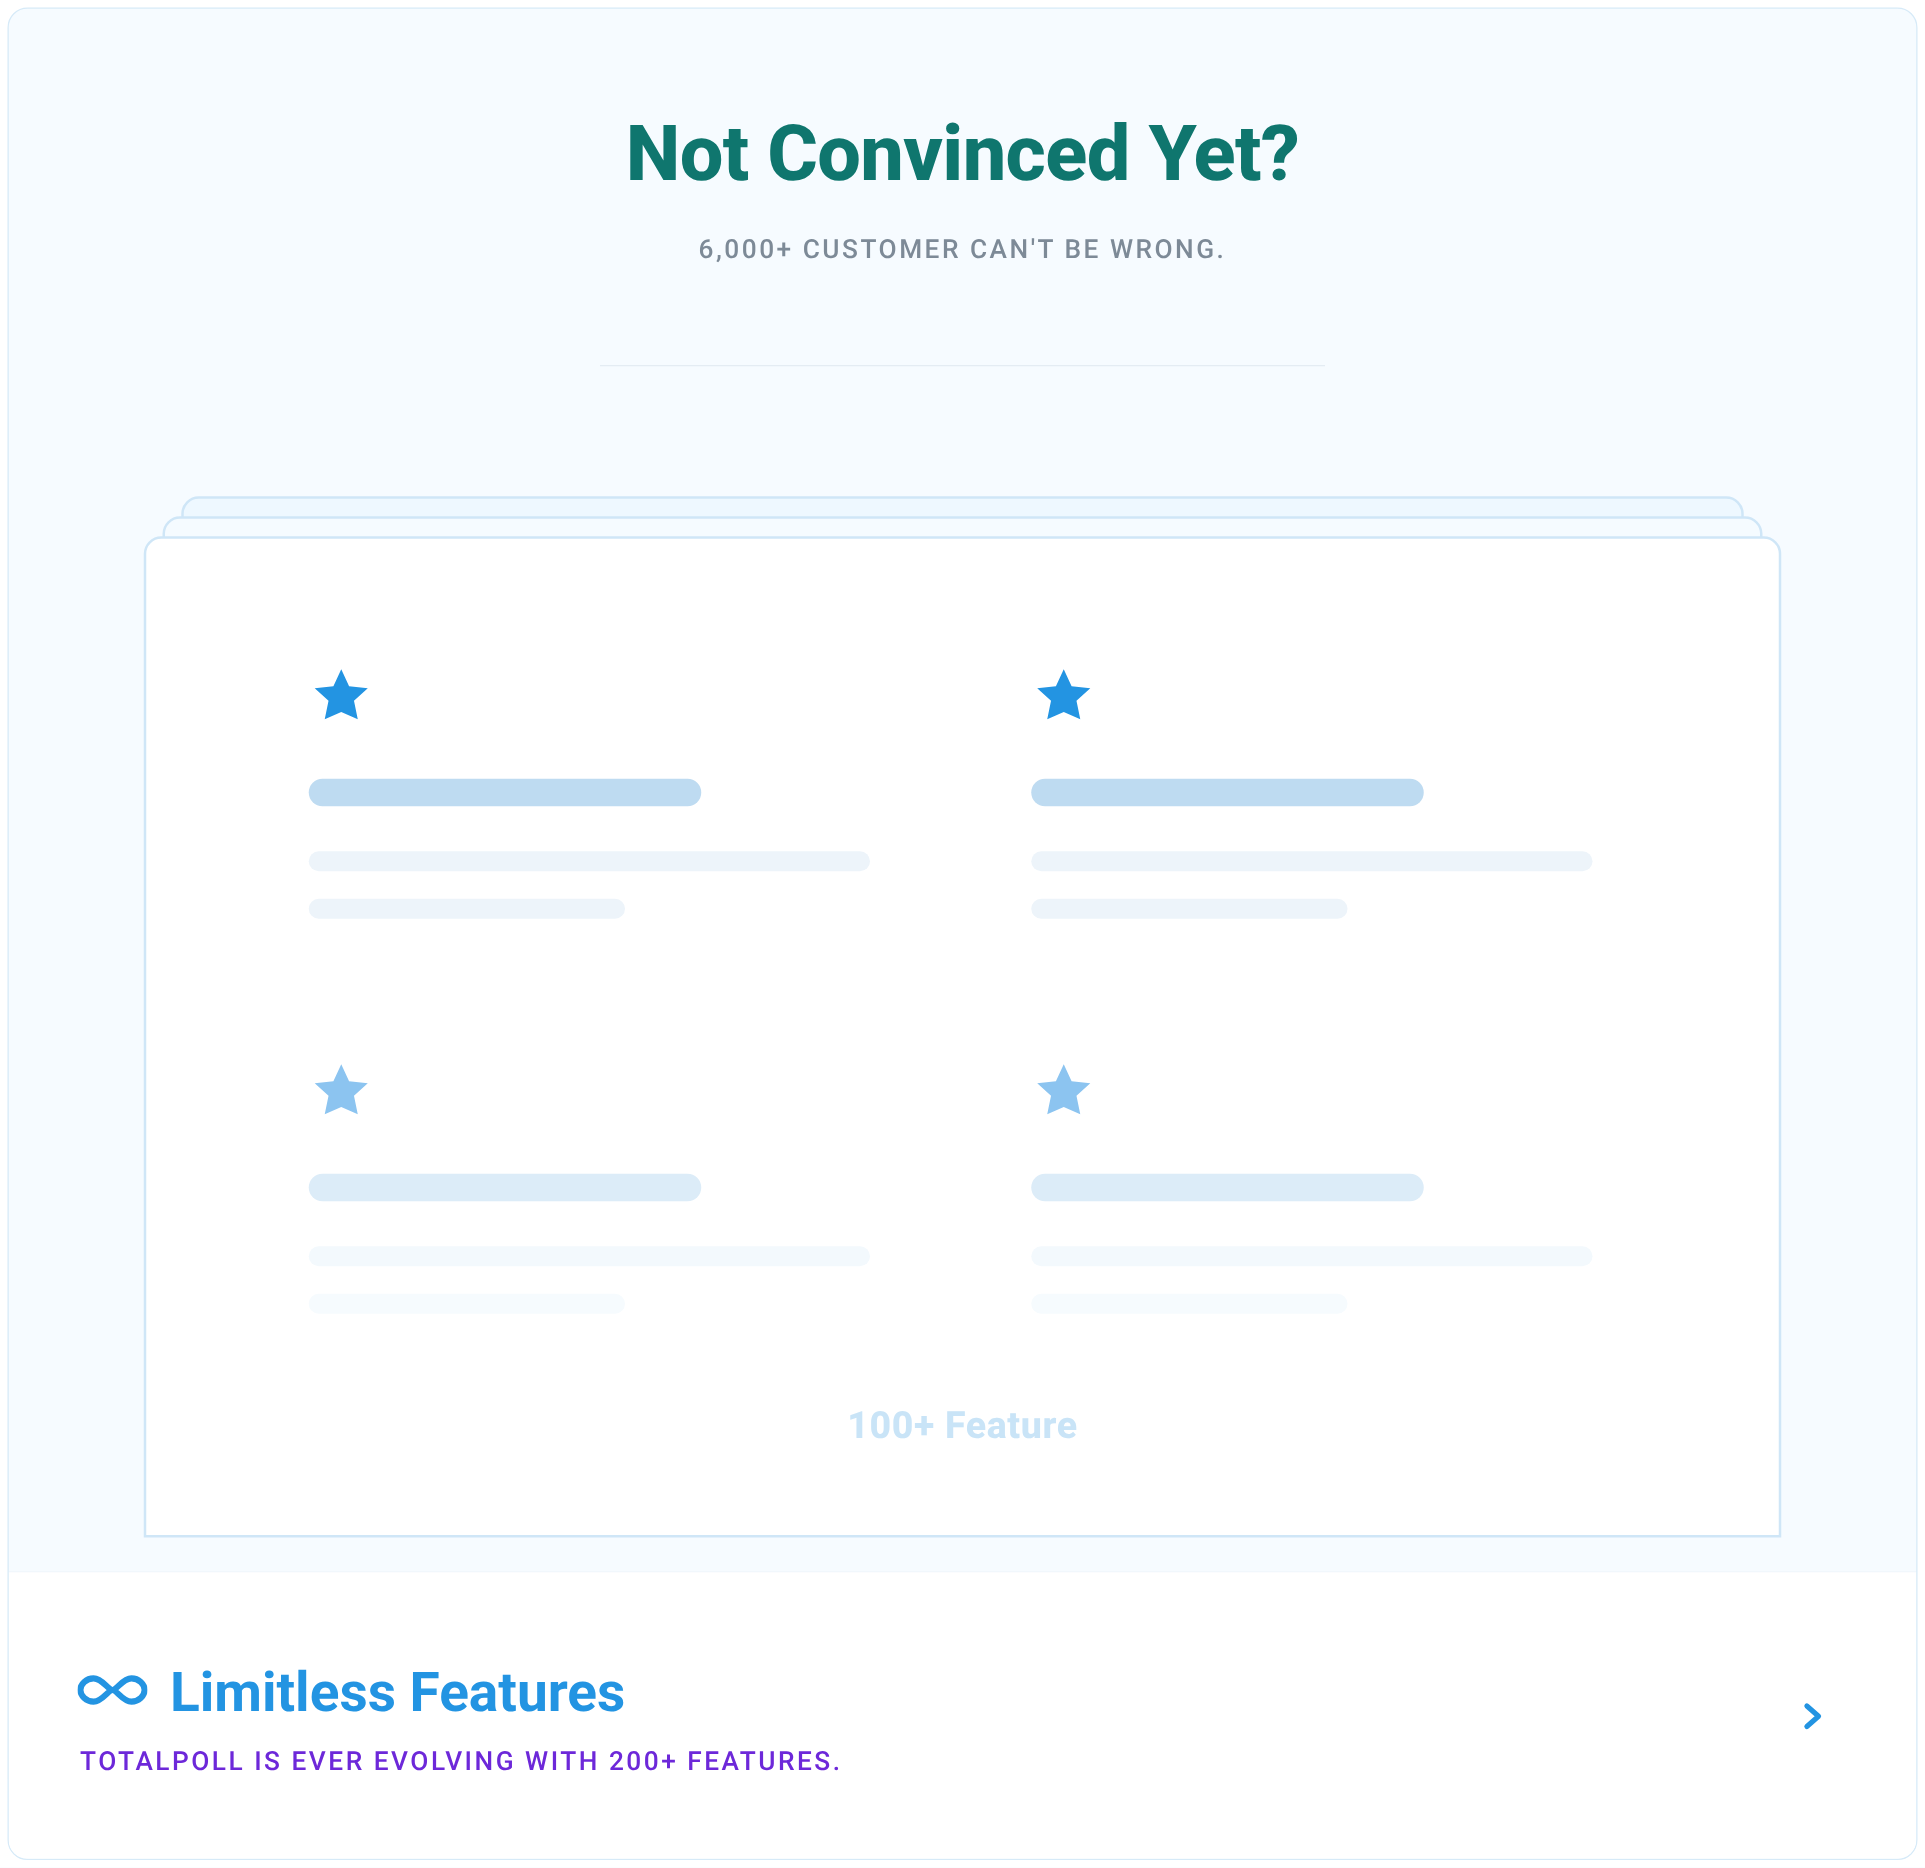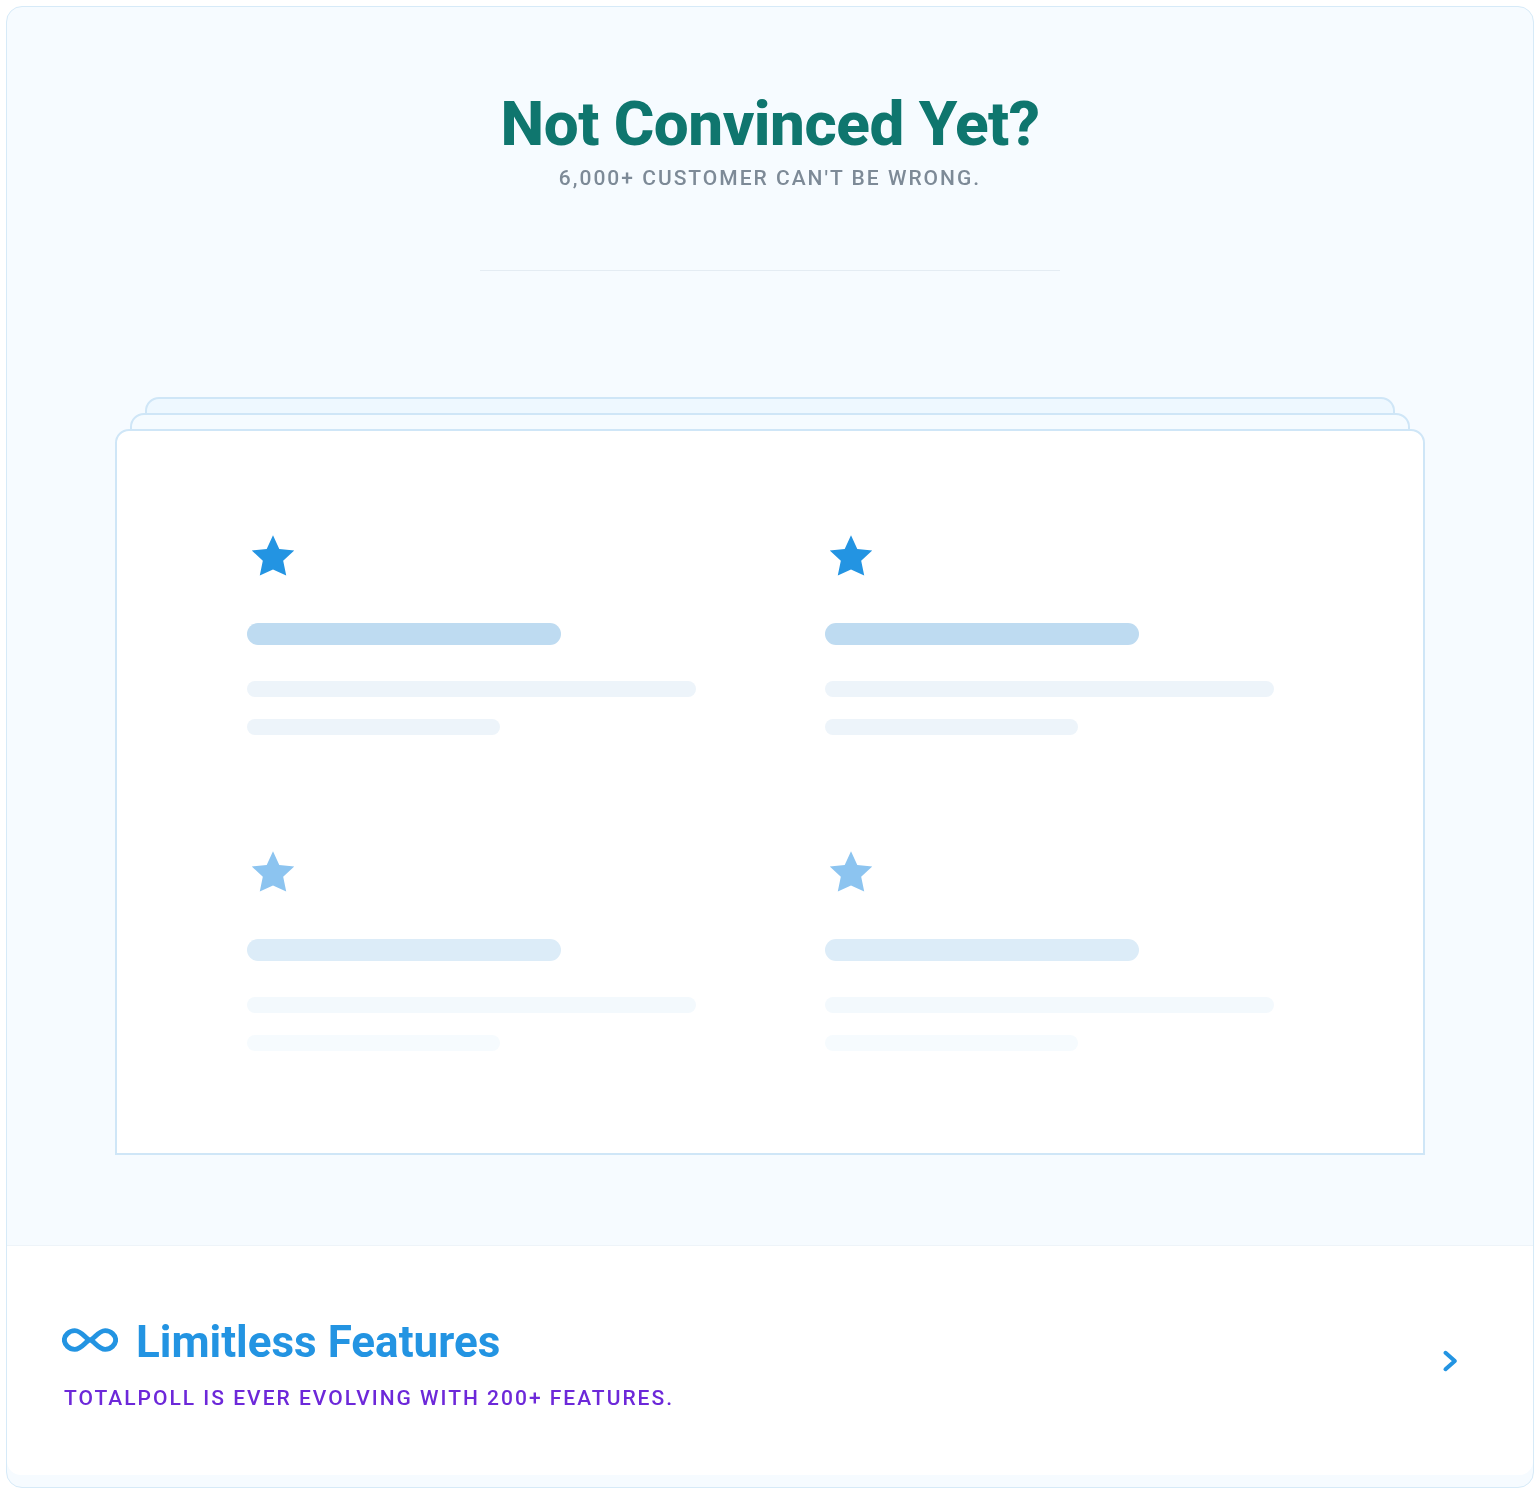--- a/index.html
+++ b/index.html
@@ -27,21 +27,21 @@
   .hero h1 {
     color: #0f766e;
     font-weight: 800;
     font-size: 62px;
     letter-spacing: -0.5px;
   }
   .hero .subtitle {
     color: #7d8a97;
     font-size: 21px;
     letter-spacing: 2px;
-    margin-top: 6px;
+    margin-top: 28px;
     font-weight: 500;
   }
   .hero .divider {
     width: 580px;
     height: 1px;
     background: #e4ecf3;
     margin: 80px auto 0 auto;
   }
 
   
@@ -103,21 +103,21 @@
     color:#c9e4f7;
     font-size:30px;
     font-weight:800;
     letter-spacing:0.5px;
     padding: 10px 0 30px 0;
   }
 
   
   .banner{
     position:absolute;
-    left:0; right:0; bottom:12px;
+    left:0; right:0; bottom:0;
     height:230px;
     background:#ffffff;
     border-top:1px solid #eef4f9;
     display:flex;
     align-items:center;
     justify-content:space-between;
     padding: 0 70px 0 55px;
     border-bottom-left-radius: 14px;
     border-bottom-right-radius: 14px;
   }
@@ -191,20 +191,21 @@
           <svg class="star" width="52" height="52" viewBox="0 0 24 24">
               <path d="M12 2l2.9 6.3 6.9.7-5.1 4.7 1.4 6.8L12 17.8 5.9 20.5l1.4-6.8L2.2 9l6.9-.7L12 2z"></path>
             </svg>
           <div class="skel-title"></div>
           <div class="skel-line l1"></div>
           <div class="skel-line l2"></div>
         </div>
 
       </div>
 
+      <div class="feature-badge">100+ Feature</div>
     </div>
   </div>
 
   <div class="banner">
     <div class="banner-left">
       <div class="banner-row">
         <span class="inf-icon">
           <svg width="56" height="56" viewBox="0 0 48 24" fill="none">
             <path d="M11 4c-5 0-9 4-9 8s4 8 9 8c6 0 10-8 13-8s7 8 13 8c5 0 9-4 9-8s-4-8-9-8c-6 0-10 8-13 8S17 4 11 4z" stroke="#2394e2" stroke-width="4.2" stroke-linecap="round"></path>
           </svg>

